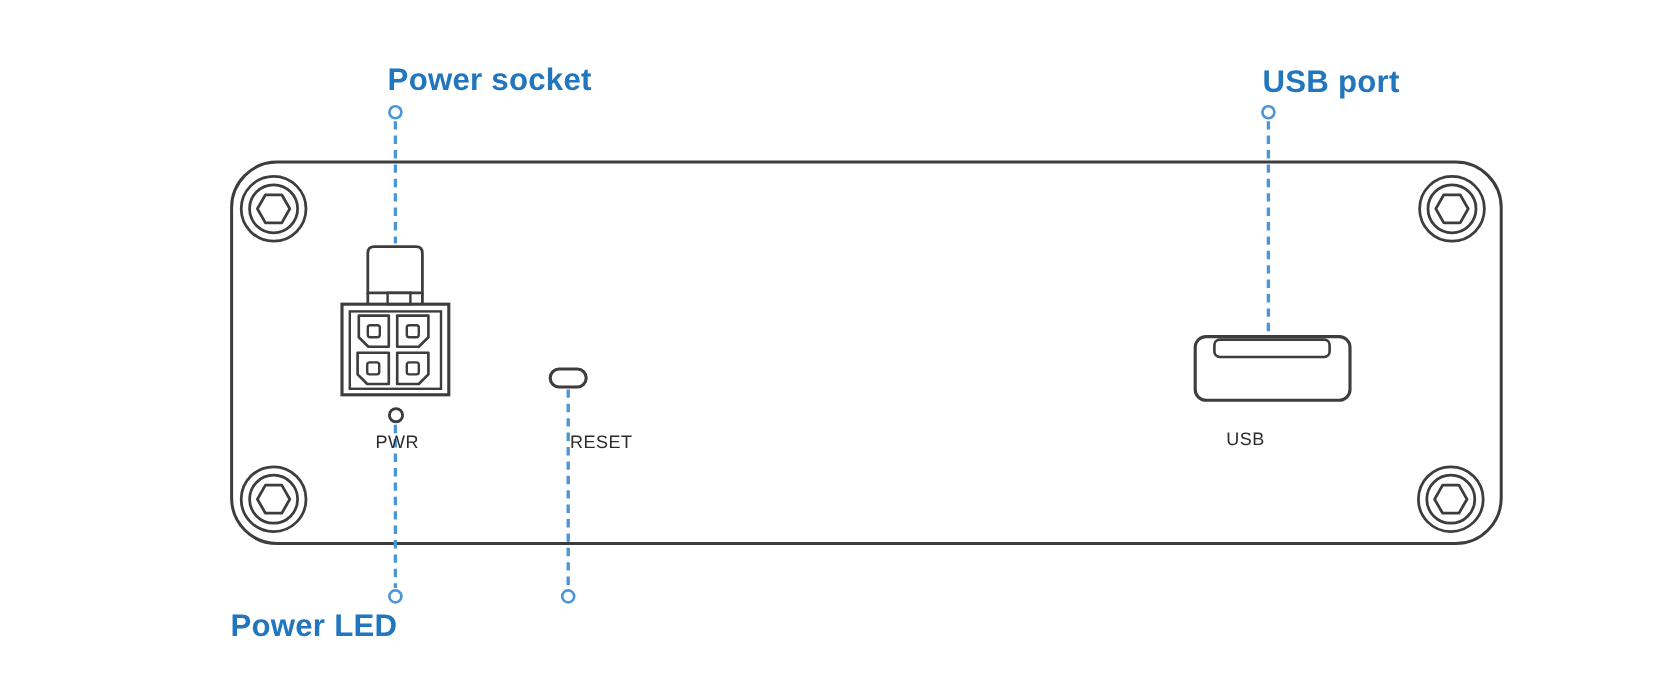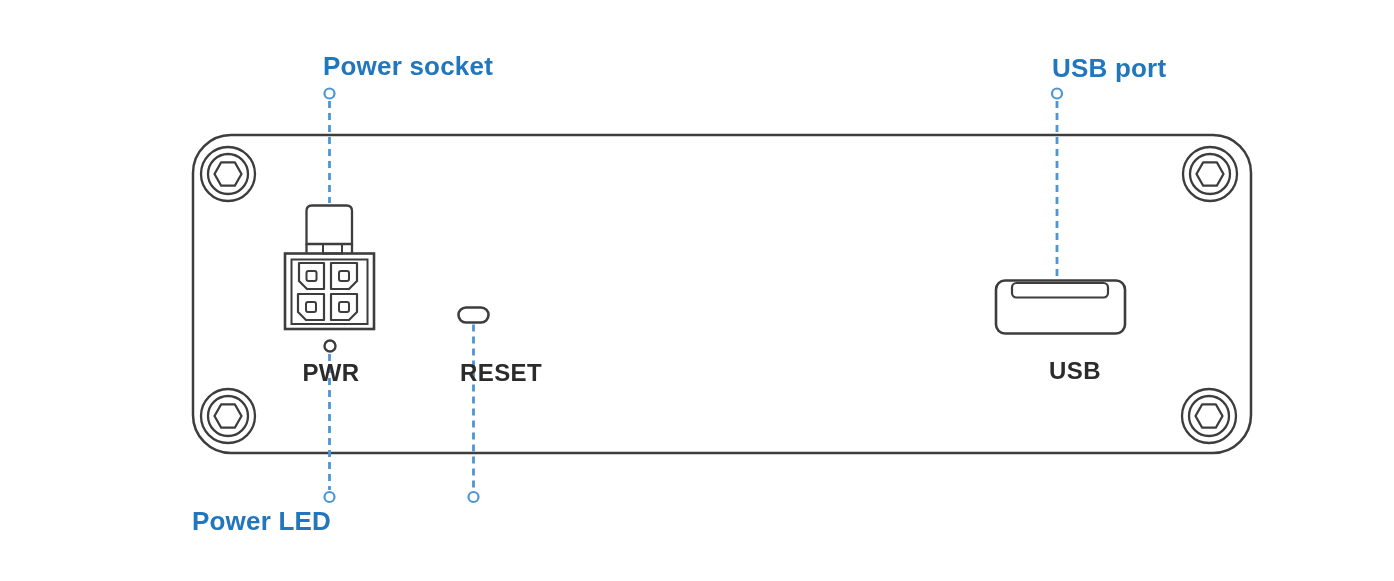--- a/index.html
+++ b/index.html
@@ -24,22 +24,22 @@
     color:var(--blue-text);
     font-weight:700;
     font-size:26px;
     line-height:1.1;
     white-space:nowrap;
     letter-spacing:0.2px;
   }
   .plabel{
     position:absolute;
     color:var(--label-ink);
-    font-weight:700;
-    font-size:24px;
+    font-weight:400;
+    font-size:15px;
     line-height:1;
     transform:translateX(-50%);
     white-space:nowrap;
     letter-spacing:0.4px;
   }
   .ink{stroke:var(--ink);fill:none;}
   .ink-f{stroke:var(--ink);fill:#fff;}
   .lead{stroke:var(--blue-line);stroke-width:2.8;stroke-dasharray:7 5;fill:none;}
   .lead-dot{stroke:var(--blue-line);stroke-width:2.2;fill:#fff;}
 </style>
@@ -116,15 +116,15 @@
       <circle cx="448.5" cy="497" r="5" class="lead-dot"></circle>
     </g>
   </svg>
 
   <div class="callout" style="left:298px;top:52px">Power socket</div>
   <div class="callout" style="left:1027px;top:54px">USB port</div>
   <div class="callout" style="left:167px;top:507px">Power LED</div>
 
   <div class="plabel" style="left:306px;top:361px">PWR</div>
   <div class="plabel" style="left:476px;top:361px">RESET</div>
-  <div class="plabel" style="left:1050px;top:359px">USB</div>
+  <div class="plabel" style="left:1013px;top:359px">USB</div>
 
 </div>
 
 </body></html>

